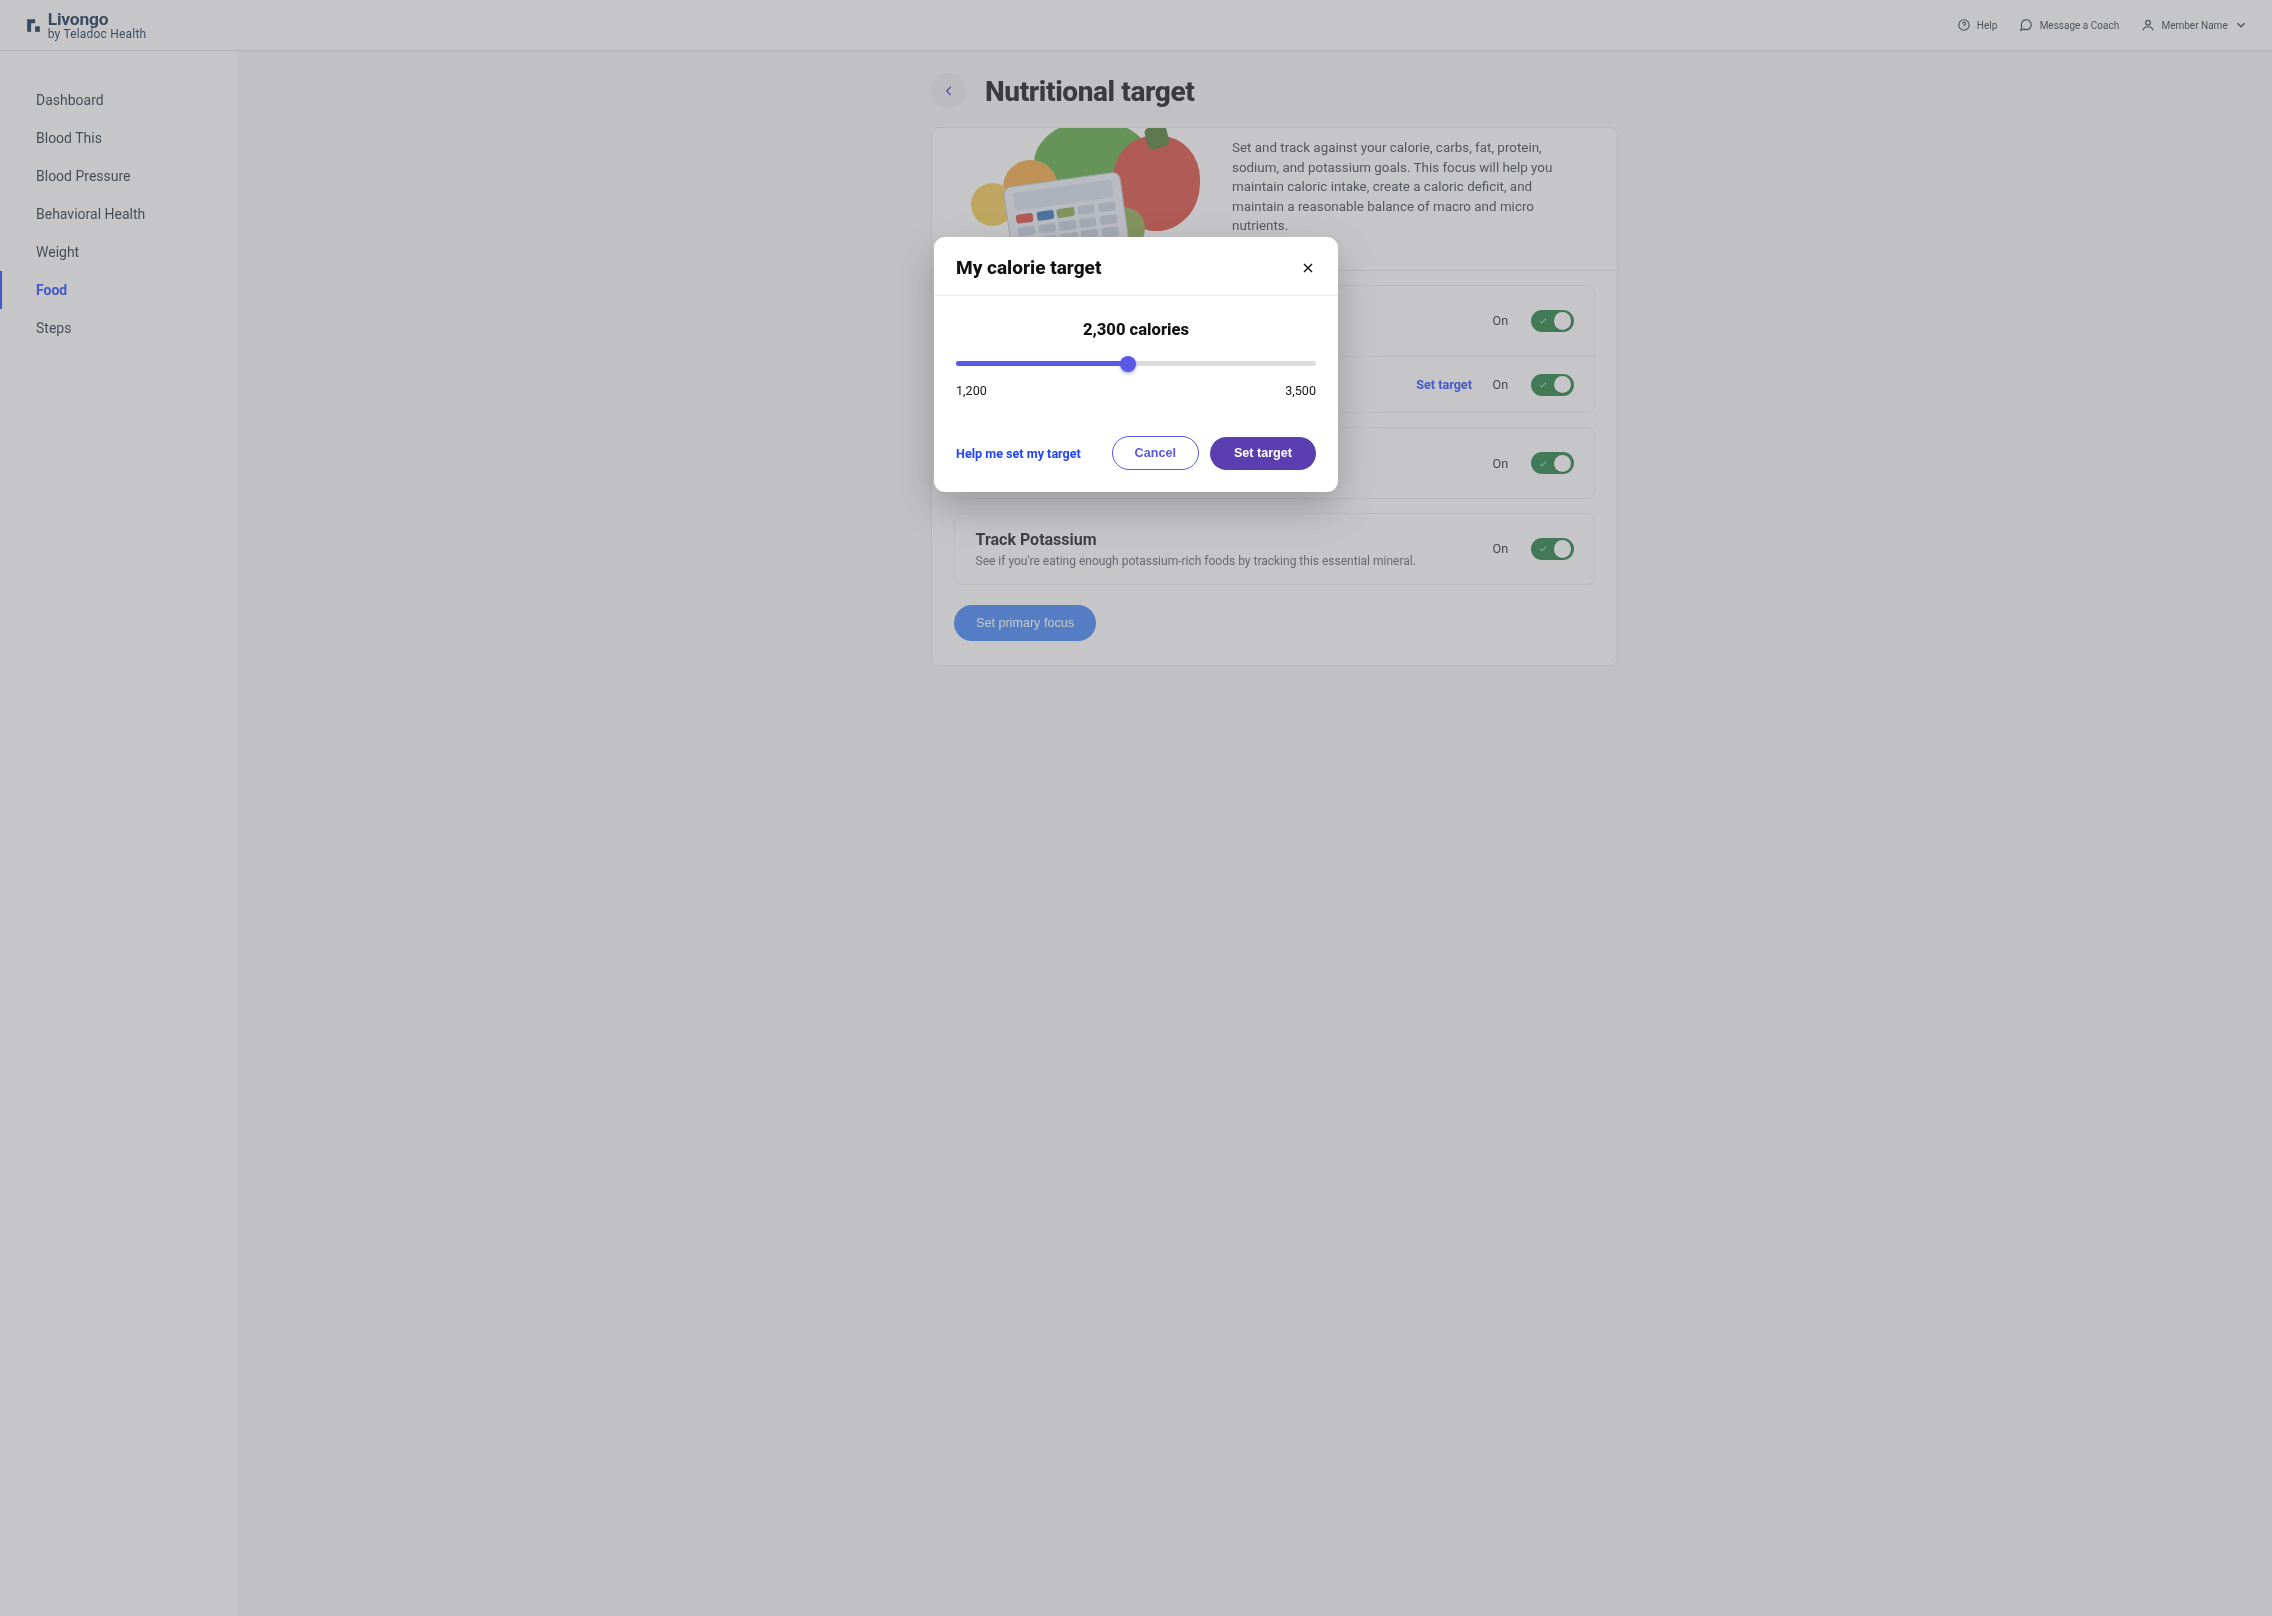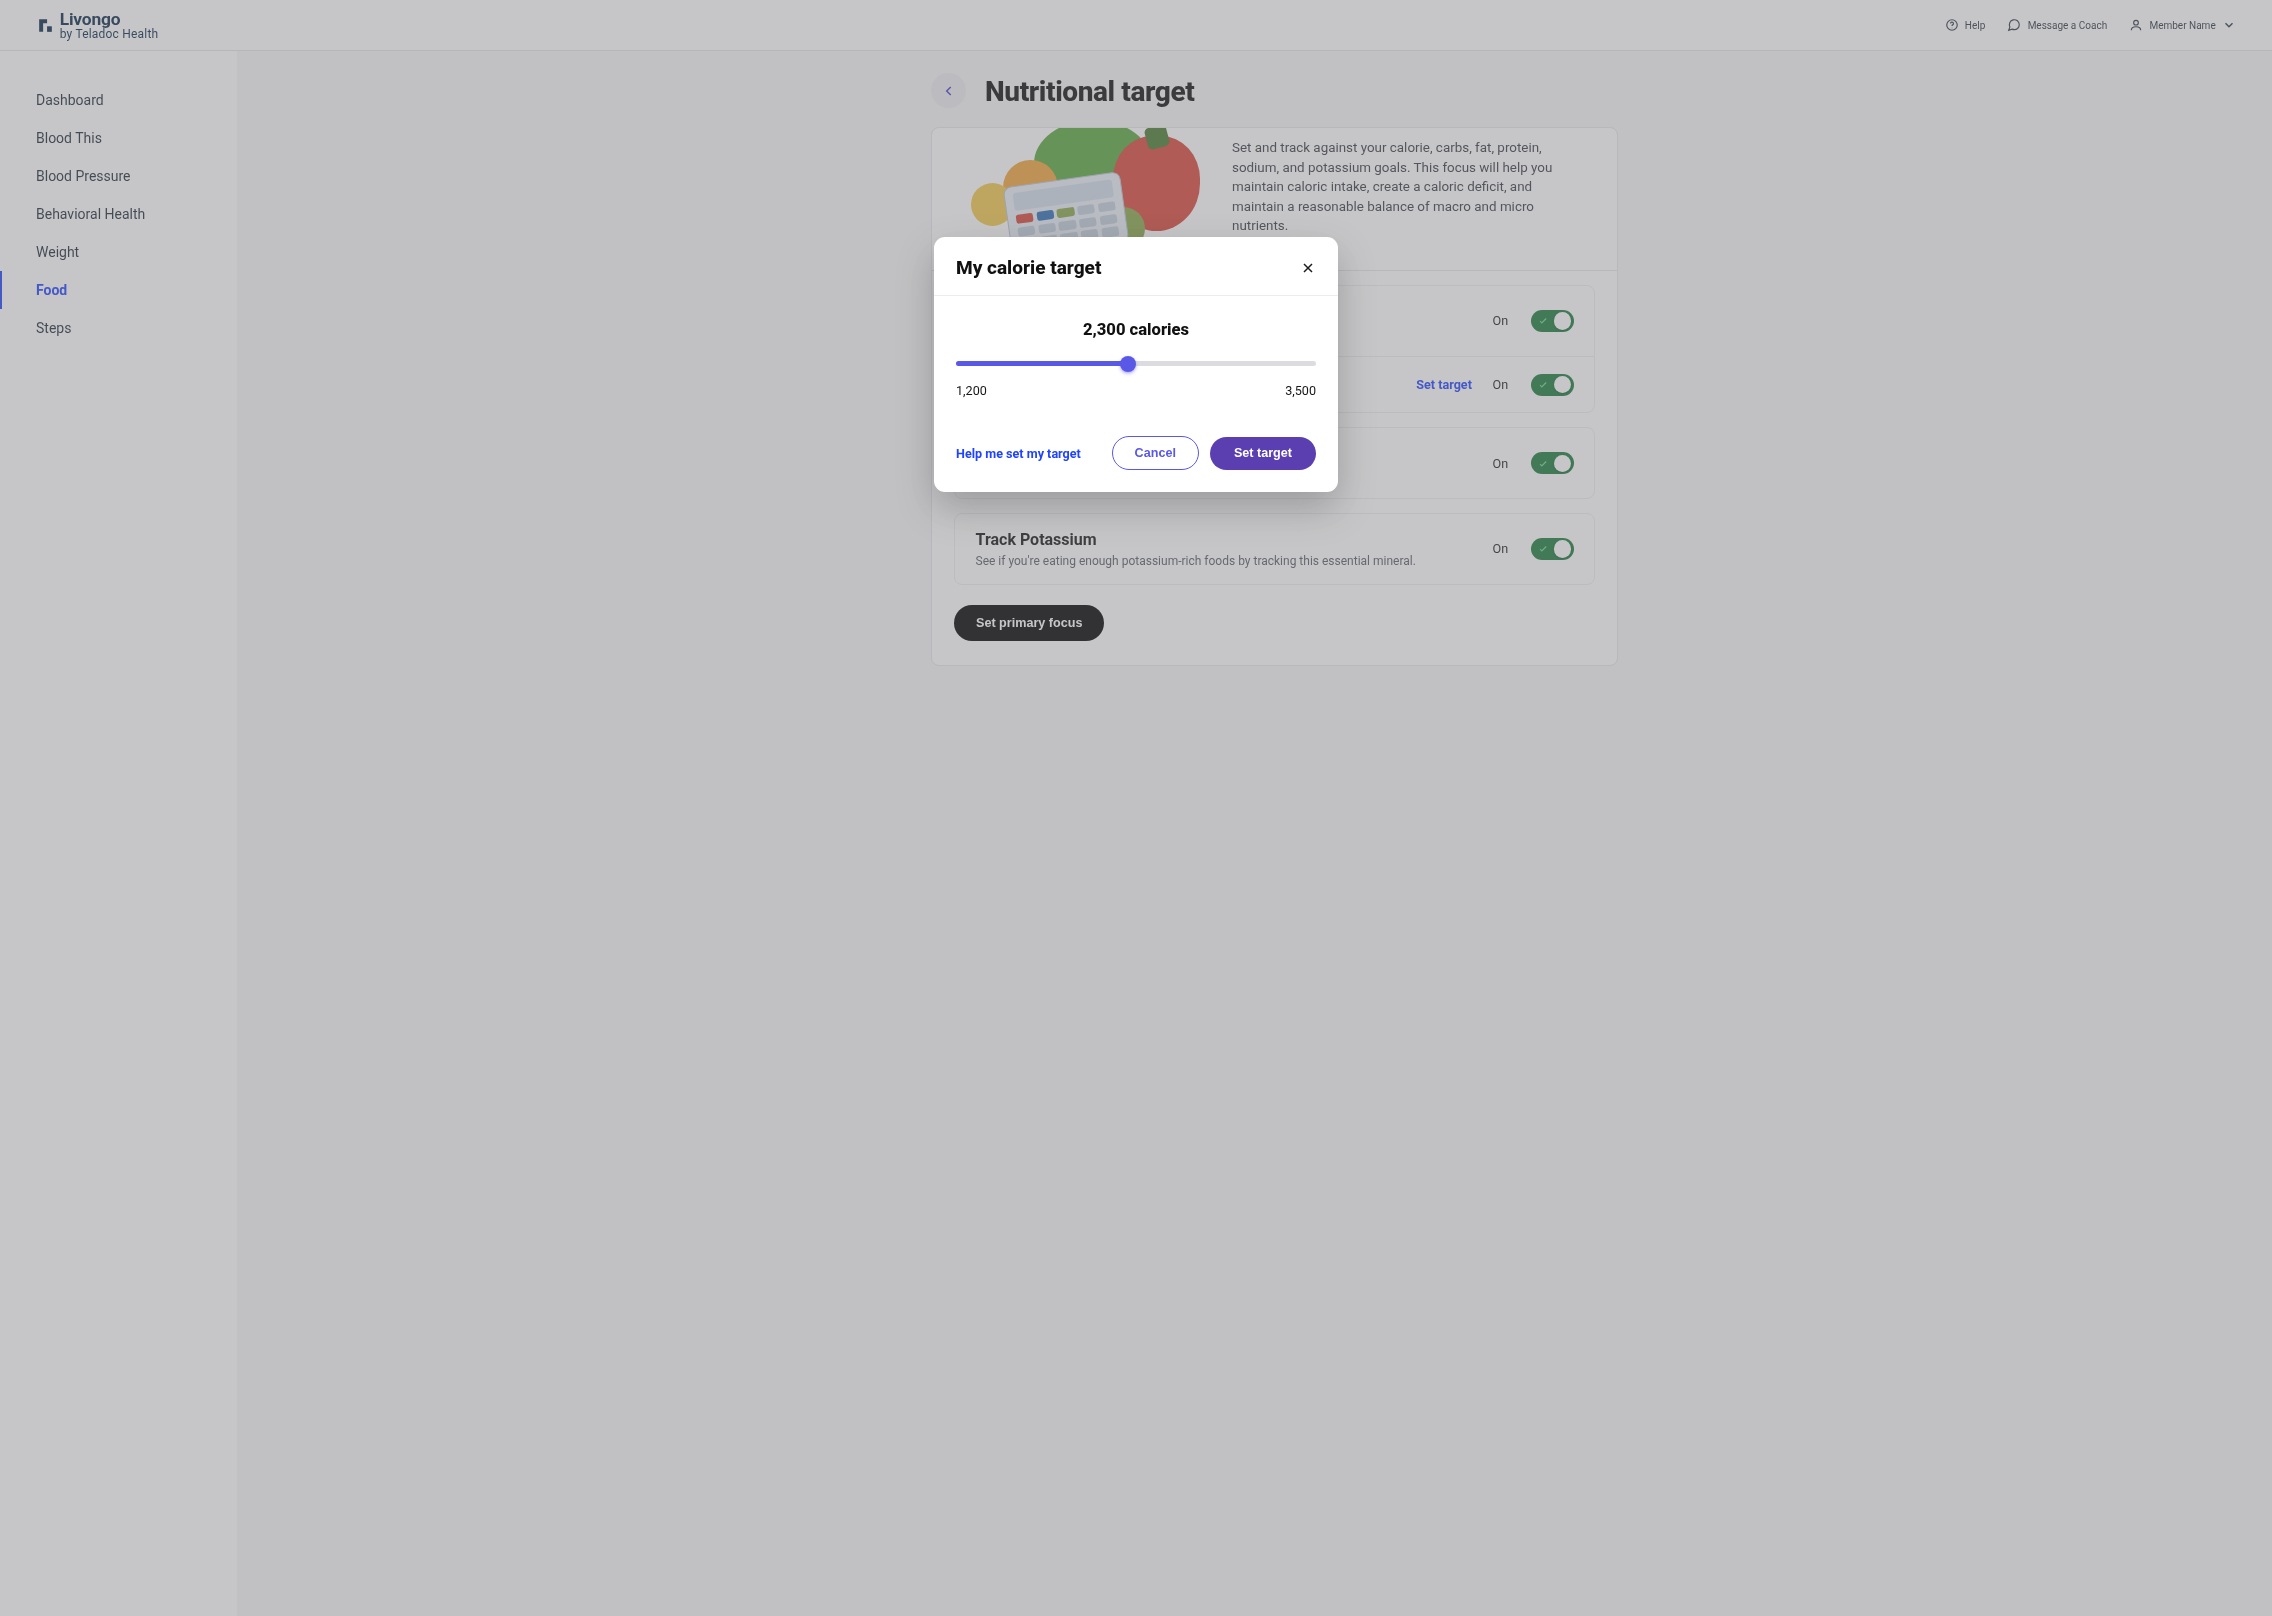--- a/index.html
+++ b/index.html
@@ -12,21 +12,21 @@
     overflow: hidden;
   }
 
   
   .topnav {
     height: 51px;
     border-bottom: 0.8px solid #e4e4e7;
     background: #fff;
     display: flex;
     align-items: center;
-    padding: 0 36px;
+    padding: 0 24px;
   }
   .logo-wrap { display: flex; align-items: center; gap: 4.7px; }
   .logo-mark { display: flex; align-items: center; }
   .logo-text { font-size: 17.4px; font-weight: 700; color: #0b2a4a; letter-spacing: -0.2px; }
   .logo-sub { font-size: 12px; color: #0b2a4a; margin-top: -1.6px; letter-spacing: 0.2px; }
   .nav-spacer { flex: 1; }
   .nav-links { display: flex; align-items: center; gap: 22px; }
   .nav-link {
     display: flex; align-items: center; gap: 6.3px;
     color: #2f3a46; font-size: 10px; cursor: pointer;
@@ -107,27 +107,27 @@
     width: 17.4px; height: 17.4px; border-radius: 50%; background: #fff;
     position: absolute; right: 2.4px; top: 2.4px;
     box-shadow: 0 0.8px 1.6px rgba(0,0,0,.25);
   }
   .switch svg {
     position: absolute; left: 7px; top: 6.3px; width: 10.3px; height: 10.3px; stroke: #6cd18f;
   }
 
   .primary-btn {
     margin: 20.5px 0 0 22px;
-    background: #000000;
+    background: #3b82f6;
     color: #fff;
     border: none;
     border-radius: 788px;
     padding: 11px 22px;
     font-size: 12.6px;
-    font-weight: 700;
+    font-weight: 400;
     cursor: pointer;
   }
 
   
   .hero-img .blob { position:absolute; border-radius:50%; }
   .hero-img .leaf { background:#5aa83f; width:118px; height:87px; left:63px; top:-8px; border-radius:50% 50% 40% 40%; }
   .hero-img .pepper { background:#d9473a; width:87px; height:95px; right:0; top:8px; border-radius:45% 45% 50% 50%; }
   .hero-img .pepper-stem { position:absolute; background:#4a7a2f; width:22px; height:22px; right:32px; top:-1.6px; border-radius:4.7px; transform:rotate(-15deg);}
   .hero-img .orange1 { background:#f2a63c; width:55px; height:55px; left:32px; top:32px; }
   .hero-img .orange2 { background:#f2c94c; width:43px; height:43px; left:0; top:55px; }

